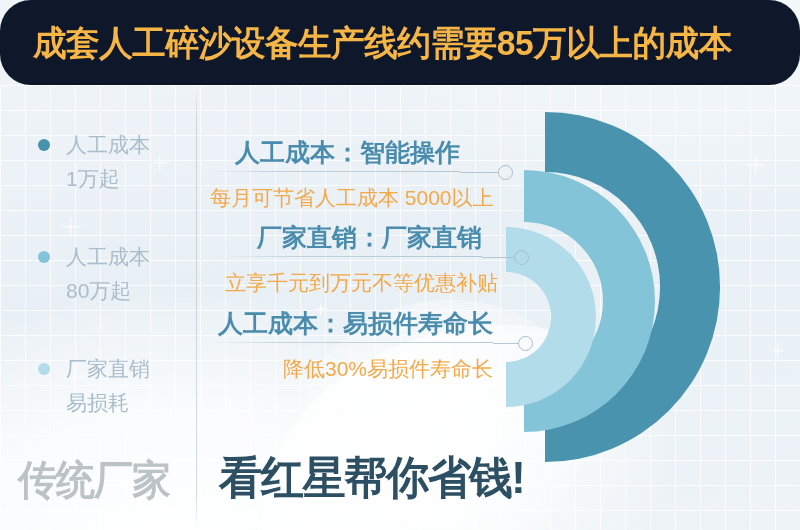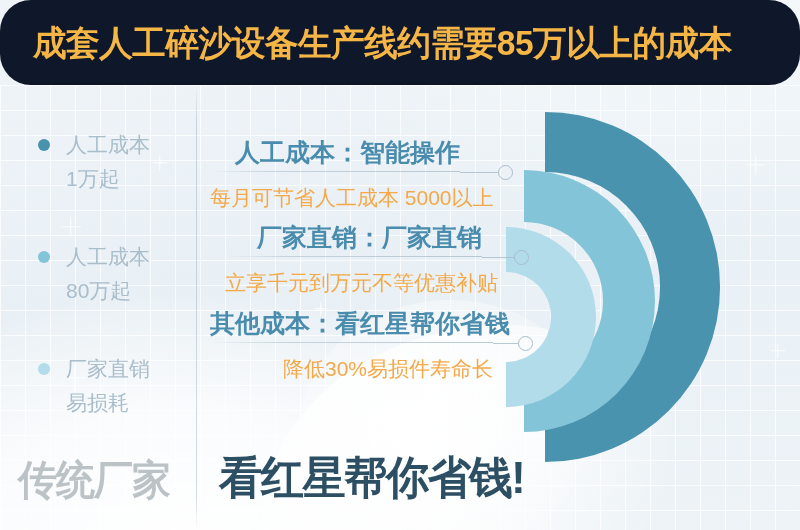--- a/index.html
+++ b/index.html
@@ -332,21 +332,21 @@
       <div class="row-title">厂家直销：厂家直销</div>
       <div class="row-rule"></div>
       <div class="row-sub">立享千元到万元不等优惠补贴</div>
     </div>
     <div class="connector" style="left:472px; top:249px; width:47px;">
       <span class="line"></span>
       <span class="knob"></span>
     </div>
 
     <div class="row" style="left:200px; top:307px; width:283px;">
-      <div class="row-title">其他成本：看红星帮你省钱</div>
+      <div class="row-title">人工成本：易损件寿命长</div>
       <div class="row-rule"></div>
       <div class="row-sub">降低30%易损件寿命长</div>
     </div>
     <div class="connector" style="left:483px; top:335px; width:40px;">
       <span class="line"></span>
       <span class="knob"></span>
     </div>
 
   </div>
 

